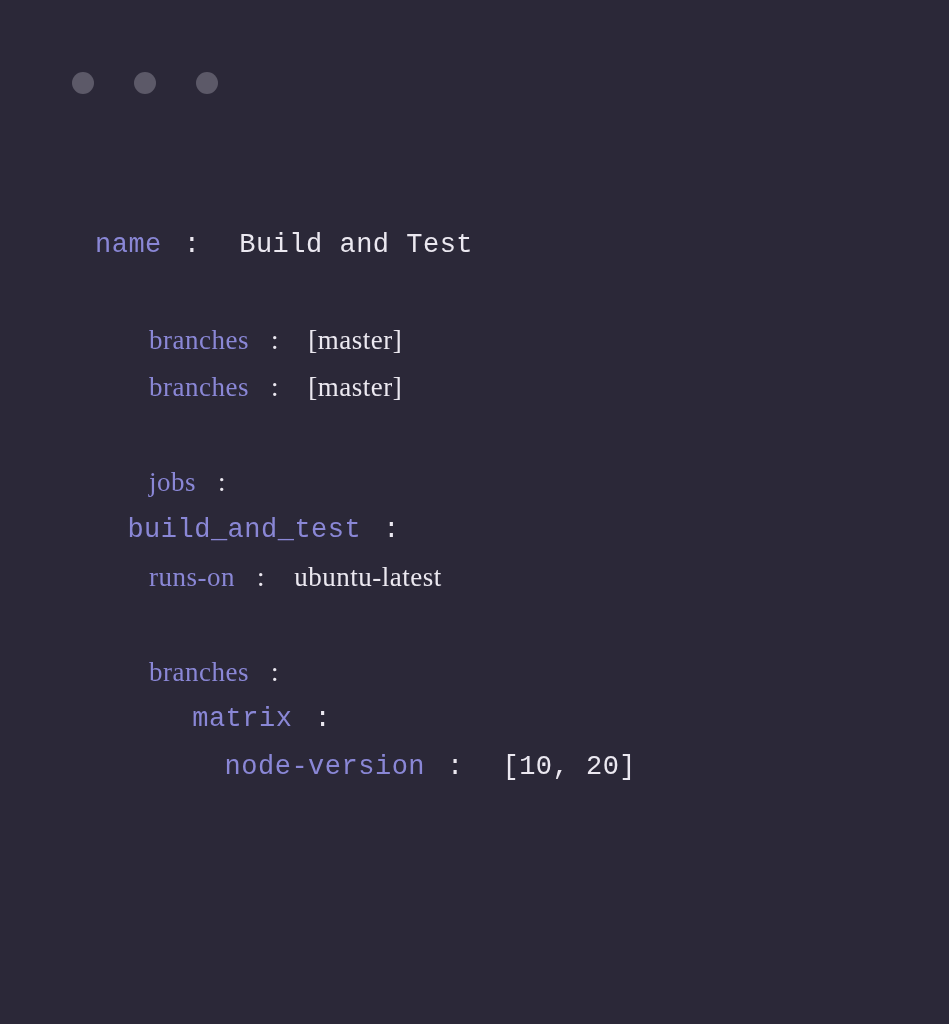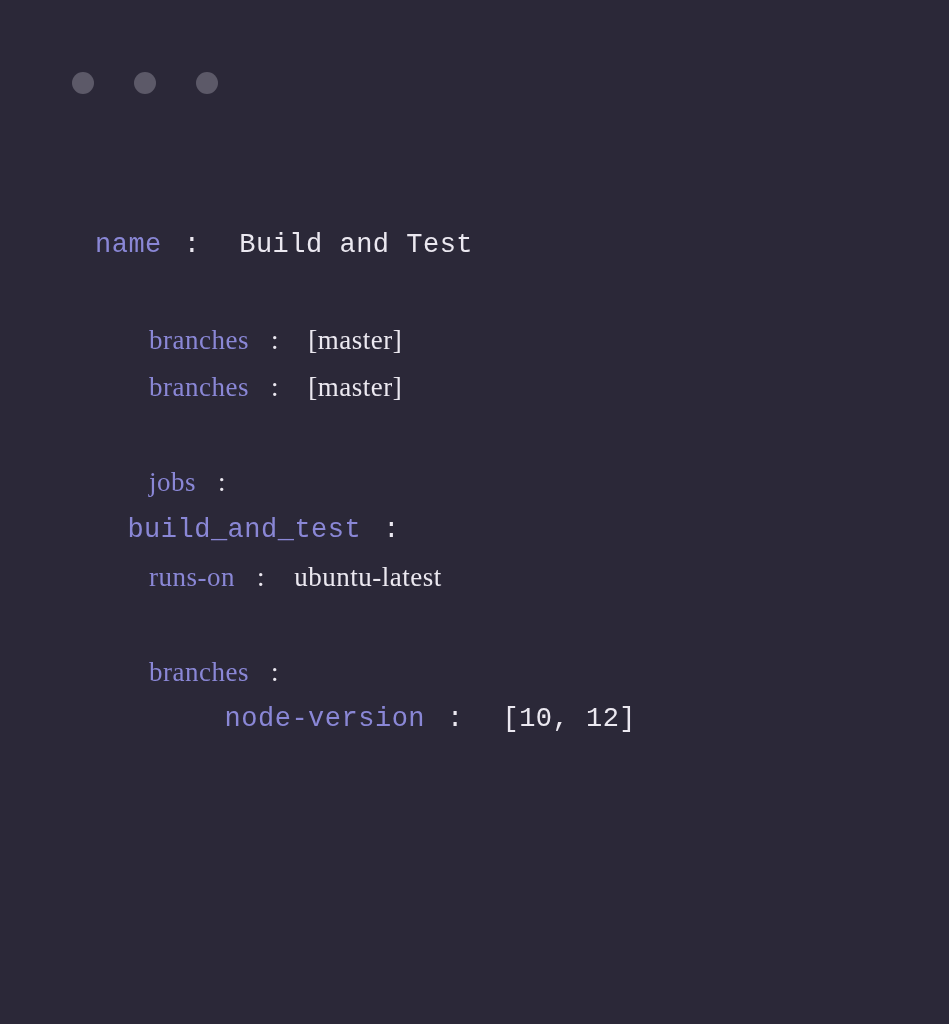--- a/index.html
+++ b/index.html
@@ -53,14 +53,15 @@
   <div class="line"><span class="key">name</span><span class="punct">: </span><span class="value">Build and Test</span></div>
   <div class="line">&nbsp;</div>
   <div class="line indent2"><span class="key">branches</span><span class="punct">: </span><span class="value">[master]</span></div>
   <div class="line indent2"><span class="key">branches</span><span class="punct">: </span><span class="value">[master]</span></div>
   <div class="line">&nbsp;</div>
   <div class="line indent2"><span class="key">jobs</span><span class="punct">:</span></div>
   <div class="line indent1"><span class="key">build_and_test</span><span class="punct">:</span></div>
   <div class="line indent2"><span class="key">runs-on</span><span class="punct">: </span><span class="value">ubuntu-latest</span></div>
   <div class="line">&nbsp;</div>
   <div class="line indent2"><span class="key">branches</span><span class="punct">:</span></div>
-  <div class="line indent4"><span class="key">node-version</span><span class="punct">: </span><span class="value">[10, 12]</span></div>
+  <div class="line indent3"><span class="key">matrix</span><span class="punct">:</span></div>
+  <div class="line indent4"><span class="key">node-version</span><span class="punct">: </span><span class="value">[10, 20]</span></div>
 </div>
 
 </body></html>

